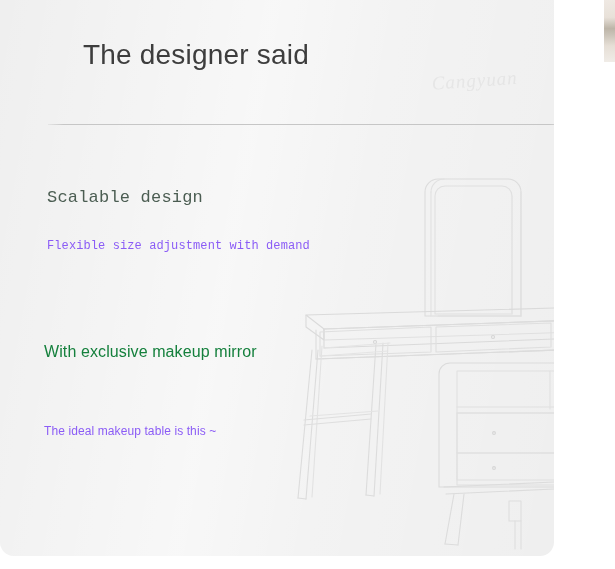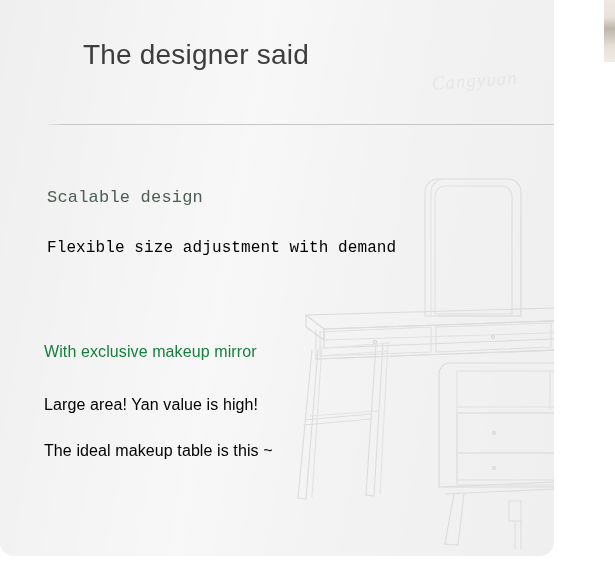--- a/index.html
+++ b/index.html
@@ -118,22 +118,22 @@
     white-space: nowrap;
   }
   .heading-sm {
     font-size: 16px;
     color: #15803d;
     font-weight: 400;
     letter-spacing: 0.1px;
     white-space: nowrap;
   }
   .body-sm {
-    font-size: 16px;
-    color: #000000;
+    font-size: 12px;
+    color: #8b5cf6;
     font-weight: 400;
     letter-spacing: 0.1px;
     white-space: nowrap;
   }
   .body-md {
     font-size: 14px;
     color: #4a4a4a;
     font-weight: 400;
     letter-spacing: 0.1px;
     white-space: nowrap;
@@ -258,21 +258,20 @@
     <div id="block-one">
       <div class="heading-lg">Scalable design</div>
       <div class="gap-a"></div>
       <div class="body-sm">Flexible size adjustment with demand</div>
       <div class="gap-b"></div>
     </div>
 
     <div id="block-two">
       <div class="heading-sm">With exclusive makeup mirror</div>
       <div class="gap-c"></div>
-      <div class="body-sm">Large area! Yan value is high!</div>
       <div class="gap-d"></div>
       <div class="body-sm">The ideal makeup table is this ~</div>
     </div>
 
   </div>
 
   <div id="edge-strip"></div>
 
 </div>
 

